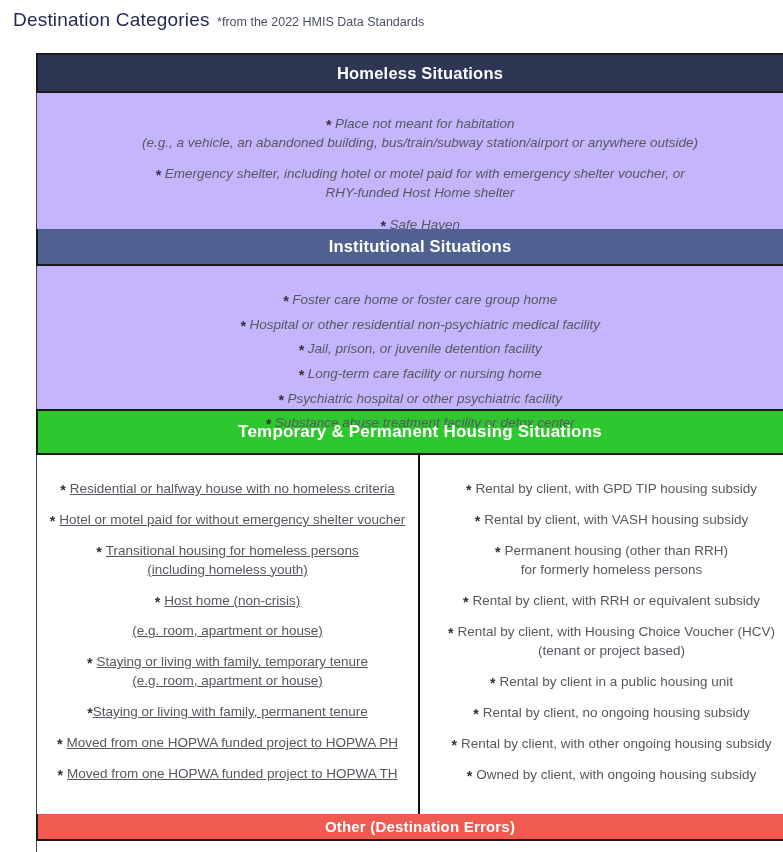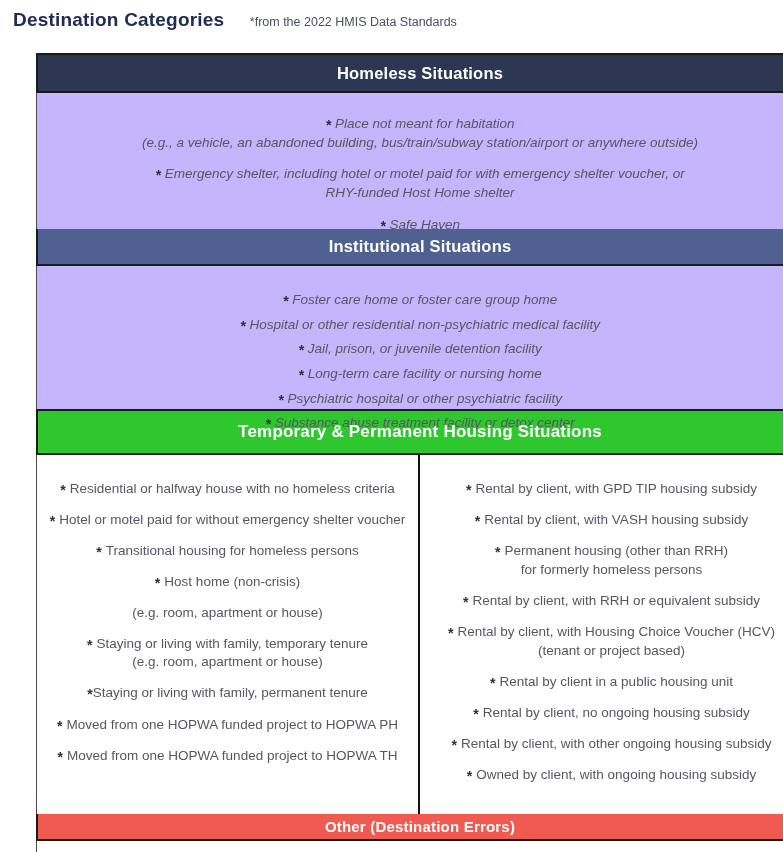--- a/index.html
+++ b/index.html
@@ -5,22 +5,22 @@
   html,body{margin:0;padding:0;}
   body{
     width:783px;height:852px;background:#ffffff;
     font-family:"Liberation Sans", sans-serif;
     -webkit-font-smoothing:antialiased;
   }
   .canvas{position:relative;width:783px;height:852px;overflow:hidden;background:#fff;}
 
   
   .title-row{padding:9px 0 0 13px;white-space:nowrap;}
-  .doc-title{display:inline;font-size:19px;font-weight:700;color:#222c55;letter-spacing:.2px;}
-  .doc-note{display:inline;font-size:12.5px;color:#4a5062;margin-left:21px;}
+  .doc-title{display:inline;font-size:19px;font-weight:400;color:#222c55;letter-spacing:.2px;}
+  .doc-note{display:inline;font-size:12.5px;color:#4a5062;margin-left:3px;}
 
   
   .doc{position:absolute;left:10px;top:53px;width:768px;margin-left:26px;}
   .hdr{
     box-sizing:border-box;width:100%;
     border:2px solid #1b1b1b;
     display:flex;align-items:center;justify-content:center;
     color:#ffffff;font-weight:700;letter-spacing:.2px;
   }
   .hdr.navy{background:#2d3652;height:40px;font-size:16.5px;}
@@ -49,21 +49,21 @@
   .cols{
     box-sizing:border-box;width:100%;height:359px;background:#fff;
     border-left:1px solid #4a4a4a;border-right:1px solid #4a4a4a;
     display:flex;
   }
   .col{
     box-sizing:border-box;flex:1 1 50%;
     text-align:center;color:#55585f;font-size:13.5px;line-height:1.38;
     padding-top:24px;
   }
-  .col.left{border-right:2px solid #111;}
+  .col.left{border-right:2px solid #111;text-decoration:underline;}
   .col .item{margin-bottom:11.5px;}
 
   .tail{
     box-sizing:border-box;width:100%;height:12px;background:#fff;
     border-left:1px solid #4a4a4a;border-right:1px solid #4a4a4a;
   }
 </style>
 </head>
 <body>
 
@@ -102,20 +102,21 @@
     </div>
 
     <div class="hdr green">Temporary &amp; Permanent Housing Situations</div>
     <div class="cols">
 
       <div class="col left">
         <div class="item"><span class="b">*</span><span>Residential or halfway house with no homeless criteria</span></div>
         <div class="item"><span class="b">*</span><span>Hotel or motel paid for without emergency shelter voucher</span></div>
         <div class="item">
           <div><span class="b">*</span><span>Transitional housing for homeless persons</span></div>
+          <div class="ln2">(including homeless youth)</div>
         </div>
         <div class="item"><span class="b">*</span><span>Host home (non-crisis)</span></div>
         <div class="item">
           <div class="ln2">(e.g. room, apartment or house)</div>
         </div>
         <div class="item">
           <div><span class="b">*</span><span>Staying or living with family, temporary tenure</span></div>
           <div class="ln2">(e.g. room, apartment or house)</div>
         </div>
         <div class="item"><span class="b nospace">*</span><span>Staying or living with family, permanent tenure</span></div>

